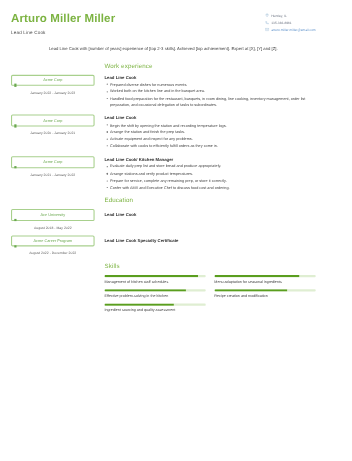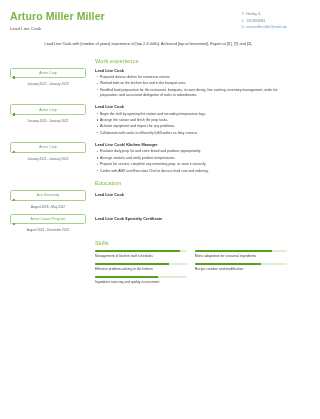--- a/index.html
+++ b/index.html
@@ -7,21 +7,21 @@
   body {
     font-family:"Liberation Sans", sans-serif;
     background:#ffffff;
     color:#3c3c3c;
     font-size:3.6px;
     overflow:hidden;
   }
   .page { position:relative; width:297px; height:419px; padding:11px 10px 0 10px; }
 
   
-  .header { display:flex; align-items:center; justify-content:space-between; }
+  .header { display:flex; align-items:flex-end; justify-content:space-between; }
   .name {
     font-size:10.5px; font-weight:bold; color:#7cb342;
     letter-spacing:.1px; line-height:1.1;
   }
   .role { font-size:4.2px; color:#4a4a4a; margin-top:3.5px; letter-spacing:.15px; }
   .contact { margin-top:1px; }
   .contact-row { display:flex; align-items:center; gap:2px; margin-bottom:2.6px; }
   .ci { width:3.6px; height:3.6px; flex:none; color:#9ab9d6; display:block; }
   .ci svg { display:block; width:100%; height:100%; }
   .ctext { font-size:2.9px; color:#6b7280; letter-spacing:.05px; white-space:nowrap; }

